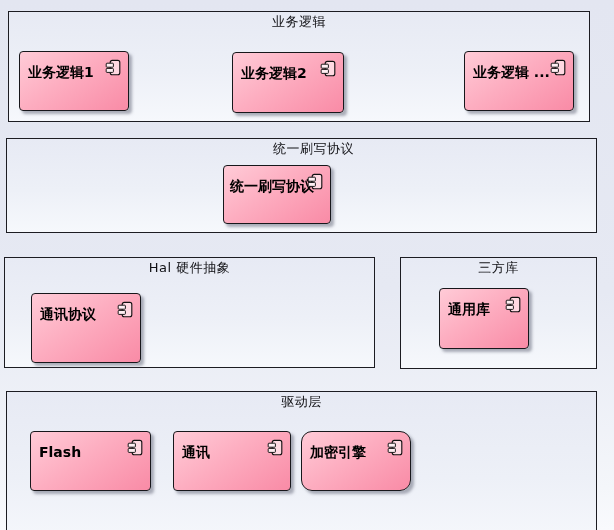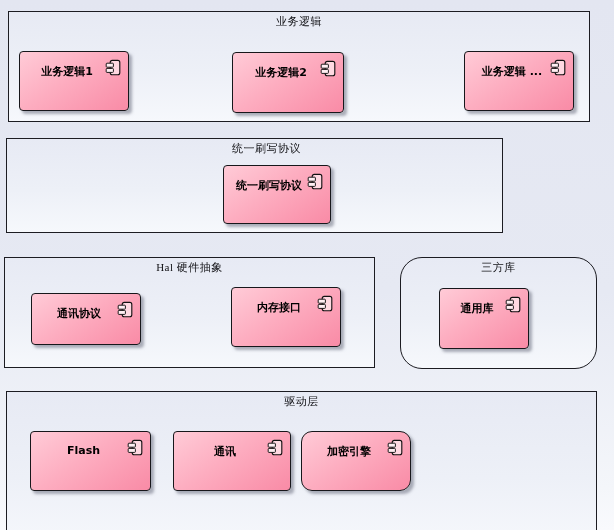--- a/index.html
+++ b/index.html
@@ -8,34 +8,34 @@
     background:linear-gradient(180deg,#e3e6f1 0%,#e6e9f3 55%,#f4f6fa 92%,#f9fafd 100%);
     font-family:"DejaVu Sans","Liberation Sans",sans-serif;
   }
   .frame{
     position:absolute;
     border:1px solid #1c1c22;
     background:linear-gradient(180deg,#e7eaf4 0%,#edf0f7 55%,#f6f8fc 100%);
     box-sizing:border-box;
   }
   .frame-title{
-    text-align:center;font-size:11px;line-height:13px;padding-top:3px;
-    color:#101014;letter-spacing:0.5px;white-space:nowrap;font-family:Liberation Serif, serif;
+    text-align:center;font-size:13px;line-height:13px;padding-top:3px;
+    color:#101014;letter-spacing:0.5px;white-space:nowrap;
   }
   .component{
     position:absolute;
     border:1.2px solid #17171b;
     border-radius:4px;
     background:linear-gradient(145deg,#ffcbd7 0%,#fdadc0 45%,#f98ba6 100%);
     box-shadow:3px 3px 3px rgba(108,112,128,0.55);
     box-sizing:border-box;
   }
   .comp-label{
     position:absolute;left:8px;right:22px;top:12px;
-    text-align:center;font-size:11px;font-weight:bold;color:#000;
+    font-size:14px;font-weight:bold;color:#000;
     white-space:nowrap;overflow:visible;
   }
   .comp-icon{
     position:absolute;top:6px;right:7px;width:16px;height:20px;
   }
 </style>
 </head>
 <body>
 
 <div class="frame" style="left:8px;top:11px;width:582px;height:111px;">
@@ -59,53 +59,45 @@
   <div class="component" style="left:455px;top:39px;width:110px;height:60px;">
     <div class="comp-label">业务逻辑 ...</div>
     <svg class="comp-icon" viewBox="0 0 20 22">
       <rect x="6.5" y="1.5" width="12" height="18" rx="2.5" fill="#ffd9e2" stroke="#111" stroke-width="1.4"></rect>
       <rect x="1.5" y="5" width="9" height="5" rx="1" fill="#ffeff3" stroke="#111" stroke-width="1.2"></rect>
       <rect x="1.5" y="11.5" width="9" height="5" rx="1" fill="#ffeff3" stroke="#111" stroke-width="1.2"></rect>
     </svg>
   </div>
 </div>
 
-<div class="frame" style="left:6px;top:138px;width:497px;height:95px;padding-left:24px;">
+<div class="frame" style="left:6px;top:138px;width:591px;height:95px;padding-left:24px;">
   <div class="frame-title">统一刷写协议</div>
   <div class="component" style="left:216px;top:26px;width:108px;height:59px;">
     <div class="comp-label" style="left:6px;">统一刷写协议</div>
     <svg class="comp-icon" viewBox="0 0 20 22">
       <rect x="6.5" y="1.5" width="12" height="18" rx="2.5" fill="#ffd9e2" stroke="#111" stroke-width="1.4"></rect>
       <rect x="1.5" y="5" width="9" height="5" rx="1" fill="#ffeff3" stroke="#111" stroke-width="1.2"></rect>
       <rect x="1.5" y="11.5" width="9" height="5" rx="1" fill="#ffeff3" stroke="#111" stroke-width="1.2"></rect>
     </svg>
   </div>
 </div>
 
 <div class="frame" style="left:4px;top:257px;width:371px;height:111px;">
   <div class="frame-title">Hal 硬件抽象</div>
-  <div class="component" style="left:26px;top:35px;width:110px;height:52px;padding-left:40px;">
+  <div class="component" style="left:26px;top:35px;width:110px;height:70px;padding-left:40px;">
     <div class="comp-label">通讯协议</div>
-    <svg class="comp-icon" viewBox="0 0 20 22">
-      <rect x="6.5" y="1.5" width="12" height="18" rx="2.5" fill="#ffd9e2" stroke="#111" stroke-width="1.4"></rect>
-      <rect x="1.5" y="5" width="9" height="5" rx="1" fill="#ffeff3" stroke="#111" stroke-width="1.2"></rect>
-      <rect x="1.5" y="11.5" width="9" height="5" rx="1" fill="#ffeff3" stroke="#111" stroke-width="1.2"></rect>
-    </svg>
-  </div>
-  <div class="component" style="left:226px;top:29px;width:110px;height:60px;">
-    <div class="comp-label">内存接口</div>
     <svg class="comp-icon" viewBox="0 0 20 22">
       <rect x="6.5" y="1.5" width="12" height="18" rx="2.5" fill="#ffd9e2" stroke="#111" stroke-width="1.4"></rect>
       <rect x="1.5" y="5" width="9" height="5" rx="1" fill="#ffeff3" stroke="#111" stroke-width="1.2"></rect>
       <rect x="1.5" y="11.5" width="9" height="5" rx="1" fill="#ffeff3" stroke="#111" stroke-width="1.2"></rect>
     </svg>
   </div>
 </div>
 
-<div class="frame" style="left:400px;top:257px;width:197px;height:112px;border-radius:22px;">
+<div class="frame" style="left:400px;top:257px;width:197px;height:112px;">
   <div class="frame-title">三方库</div>
   <div class="component" style="left:38px;top:30px;width:90px;height:61px;">
     <div class="comp-label">通用库</div>
     <svg class="comp-icon" viewBox="0 0 20 22">
       <rect x="6.5" y="1.5" width="12" height="18" rx="2.5" fill="#ffd9e2" stroke="#111" stroke-width="1.4"></rect>
       <rect x="1.5" y="5" width="9" height="5" rx="1" fill="#ffeff3" stroke="#111" stroke-width="1.2"></rect>
       <rect x="1.5" y="11.5" width="9" height="5" rx="1" fill="#ffeff3" stroke="#111" stroke-width="1.2"></rect>
     </svg>
   </div>
 </div>

